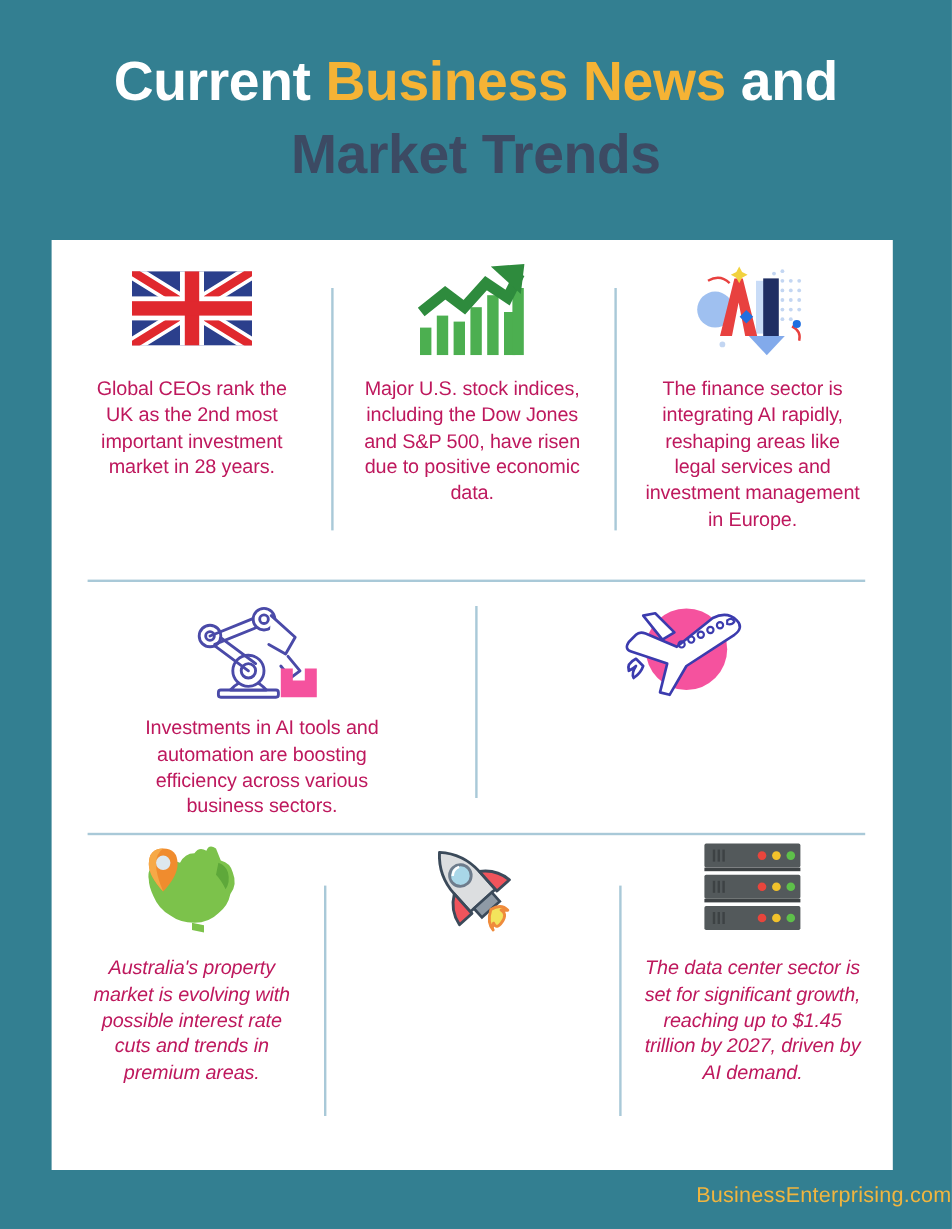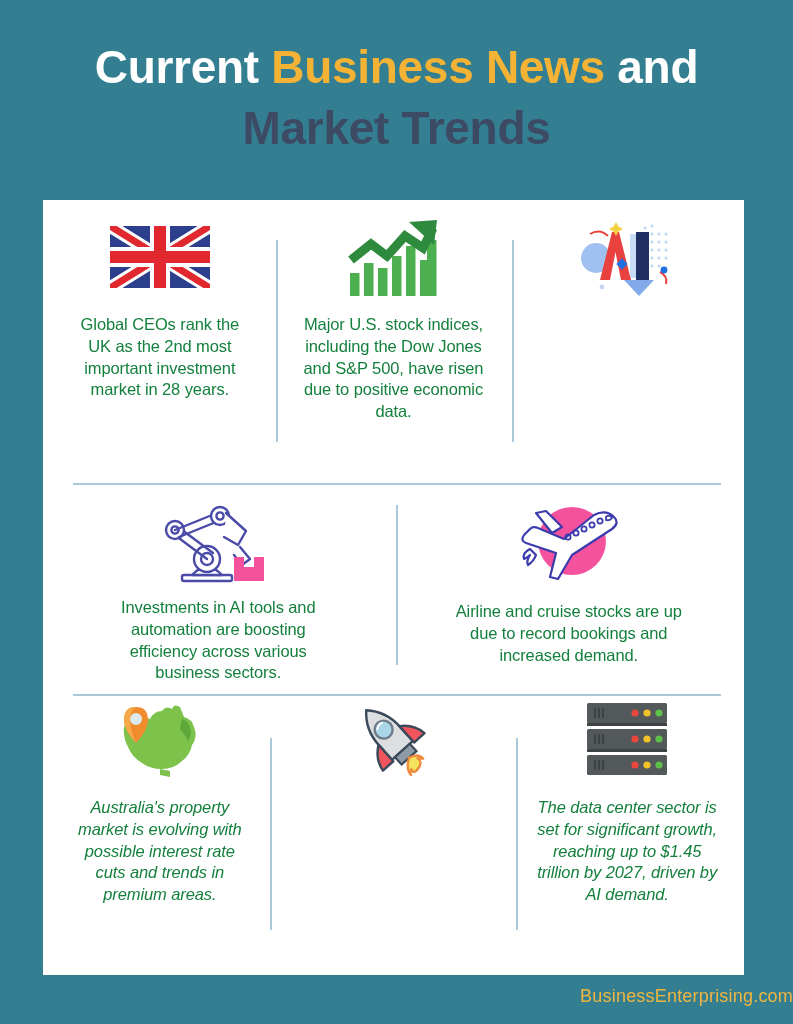--- a/index.html
+++ b/index.html
@@ -66,21 +66,21 @@
   .icon-wrap {
     height:86px;
     display:flex;
     align-items:center;
     justify-content:center;
     margin-bottom:14px;
   }
   .row-2 .icon-wrap { height:96px; margin-bottom:8px; }
 
   .cell-text {
-    color:#15803d;
+    color:#be185d;
     font-size:16.5px;
     line-height:1.32;
     text-align:center;
     max-width:180px;
     letter-spacing:-0.1px;
   }
   .row-2 .cell-text { max-width:240px; }
 
   
   .v-div {
@@ -189,20 +189,21 @@
             <path d="M38,62 L28,62 L40,14 L47,14 L59,62 L49,62 L43.5,34 Z" fill="#E8413F"></path>
             <rect x="64" y="14" width="13" height="48" fill="#1F2E63"></rect>
             <path d="M18,16 q10,-6 18,2" stroke="#E8413F" stroke-width="2" fill="none"></path>
             <path d="M88,54 q8,4 6,12" stroke="#E8413F" stroke-width="2" fill="none"></path>
             <circle cx="92" cy="52" r="3.4" fill="#1F6FE0"></circle>
             <circle cx="30" cy="69" r="2.4" fill="#C3D6F2"></circle>
             <rect x="46" y="42" width="8" height="8" fill="#1F6FE0" transform="rotate(45 50 46)"></rect>
             <path d="M44,4 l2.4,4.6 l4.6,2.4 l-4.6,2.4 l-2.4,4.6 l-2.4,-4.6 l-4.6,-2.4 l4.6,-2.4 Z" fill="#F2D23E"></path>
           </svg>
         </div>
+        <div class="cell-text">The finance sector is integrating AI rapidly, reshaping areas like legal services and investment management in Europe.</div>
       </div>
     </div>
 
     <div class="row row-2">
 
       <div class="cell">
         <div class="icon-wrap">
           <svg width="116" height="92" viewBox="0 0 116 92">
             <g stroke="#4A4AA8" stroke-width="2.4" fill="#FFFFFF" stroke-linejoin="round" stroke-linecap="round">
               <rect x="22" y="78" width="50" height="6" rx="2"></rect>
@@ -239,21 +240,20 @@
             <g fill="none" stroke="#3B3BAE" stroke-width="1.8">
               <circle cx="60" cy="38" r="2.6"></circle>
               <circle cx="68" cy="34" r="2.6"></circle>
               <circle cx="76" cy="30" r="2.6"></circle>
               <circle cx="84" cy="26" r="2.6"></circle>
               <circle cx="92" cy="22" r="2.6"></circle>
               <path d="M98,18 q4,-3 6,1 q-2,3 -6,2 Z"></path>
             </g>
           </svg>
         </div>
-        <div class="cell-text">Airline and cruise stocks are up due to record bookings and increased demand.</div>
       </div>
     </div>
 
     <div class="row row-3">
 
       <div class="cell">
         <div class="icon-wrap">
           <svg width="104" height="82" viewBox="0 0 104 82">
             <path d="M16,34 q-2,-10 8,-14 q10,-4 18,0 q4,-8 12,-8 q4,-6 10,-2
                      q2,-6 8,-2 l4,10 q8,2 10,10 q4,10 -2,18 q-2,10 -10,16

